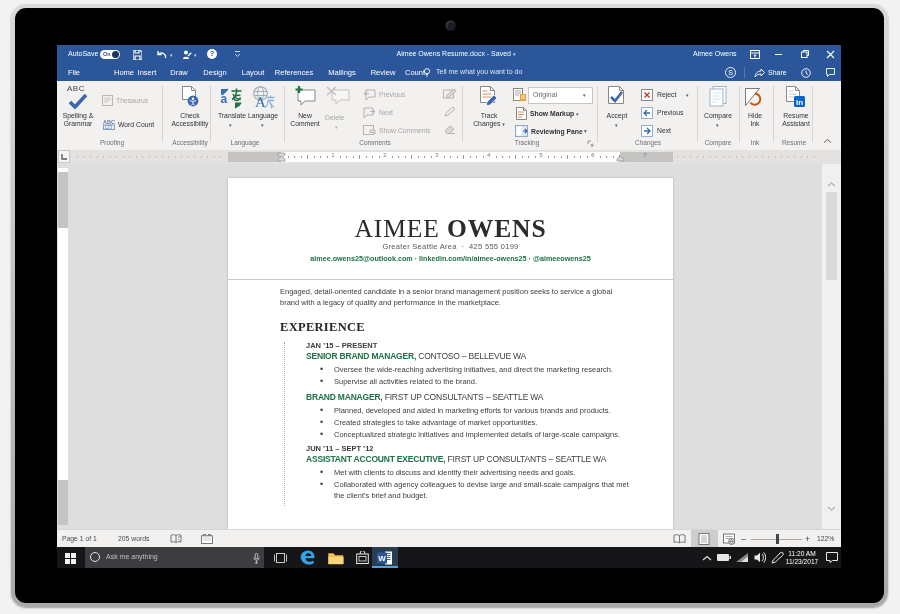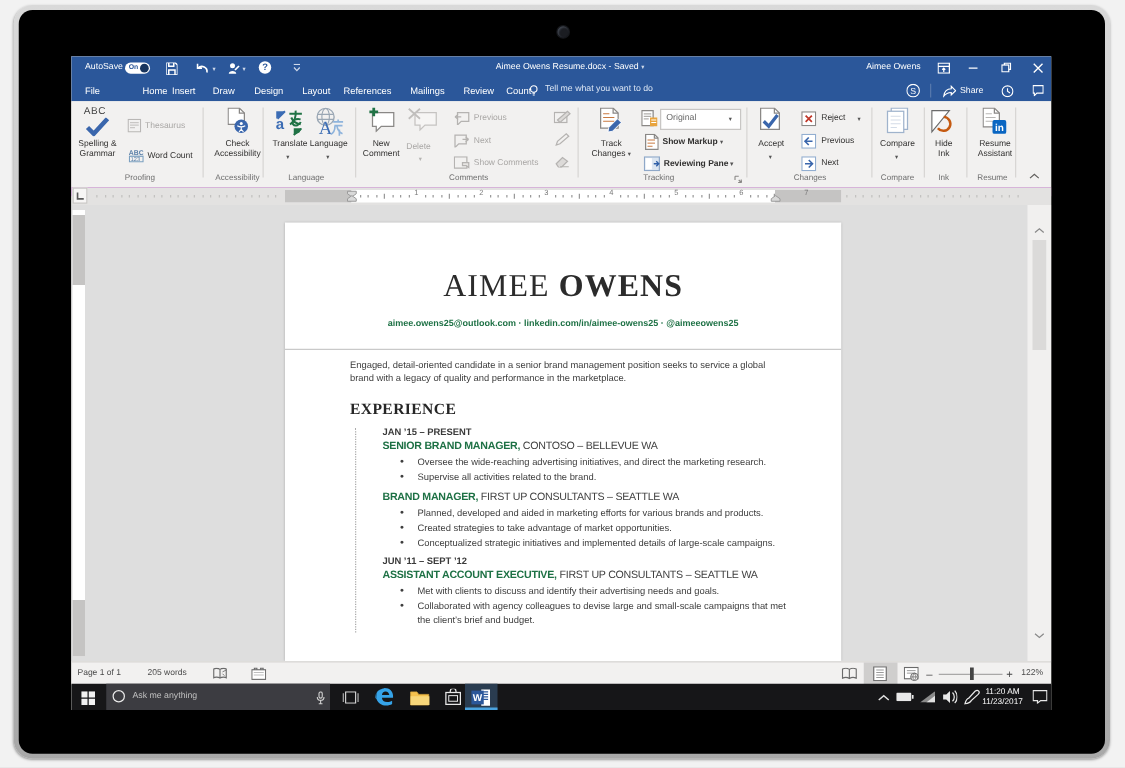--- a/index.html
+++ b/index.html
@@ -430,20 +430,21 @@
         <div style="position:absolute;left:765px;top:0px;width:19px;height:365px;background:#f1f0ef;"></div>
         <div style="position:absolute;left:769px;top:28px;width:11px;height:88px;background:#dbdad9;"></div>
         <svg style="position:absolute;left:770px;top:18px;" width="9" height="5" viewBox="0 0 9 5">
             <path d="M1 4 L4.5 1 L8 4" fill="none" stroke="#8a8a8a" stroke-width="1"></path>
           </svg>
         <svg style="position:absolute;left:770px;top:342px;" width="9" height="5" viewBox="0 0 9 5">
             <path d="M1 1 L4.5 4 L8 1" fill="none" stroke="#8a8a8a" stroke-width="1"></path>
           </svg>
         <div class="page" id="page">
           <div style="position:absolute;left:0;top:36px;width:445px;text-align:center;font-family:'Liberation Serif',serif;font-size:25.5px;color:#2b2b2b;letter-spacing:0.9px;white-space:nowrap;">AIMEE <b>OWENS</b></div>
+          <div style="position:absolute;left:0;top:64px;width:445px;text-align:center;font-size:7.5px;color:#595959;letter-spacing:0.3px;">Greater Seattle Area&nbsp; · &nbsp;425 555 0199</div>
           <div style="position:absolute;left:0;top:75.5px;width:445px;text-align:center;font-size:7.2px;font-weight:bold;color:#1e7145;">aimee.owens25@outlook.com · linkedin.com/in/aimee-owens25 · @aimeeowens25</div>
           <div style="position:absolute;left:0;top:101px;width:445px;border-top:1px solid #c9c9c9;"></div>
           <div style="position:absolute;left:52px;top:109px;width:336px;font-size:7.5px;line-height:10.5px;color:#3d3d3d;">Engaged, detail-oriented candidate in a senior brand management position seeks to service a global brand with a legacy of quality and performance in the marketplace.</div>
           <div style="position:absolute;left:52px;top:142px;font-family:'Liberation Serif',serif;font-size:12.5px;font-weight:bold;letter-spacing:0.3px;color:#262626;">EXPERIENCE</div>
           <div style="position:absolute;left:56px;top:164px;width:352px;border-left:1px dotted #ababab;padding-left:21px;box-sizing:border-box;">
             <div class="job">
               <div class="jdate">JAN ’15 – PRESENT</div>
               <div class="jtitle"><span class="grn">SENIOR BRAND MANAGER,</span> CONTOSO – BELLEVUE WA</div>
               <ul class="jb">
                 <li>Oversee the wide-reaching advertising initiatives, and direct the marketing research.</li>

